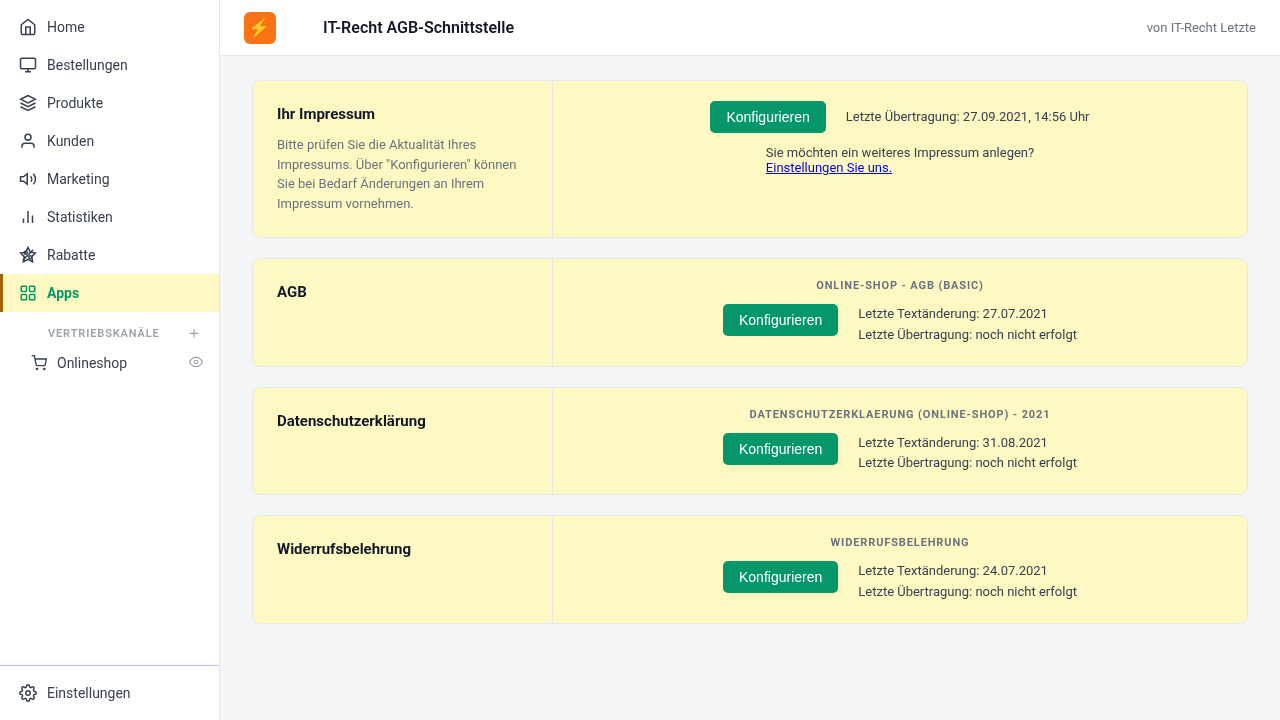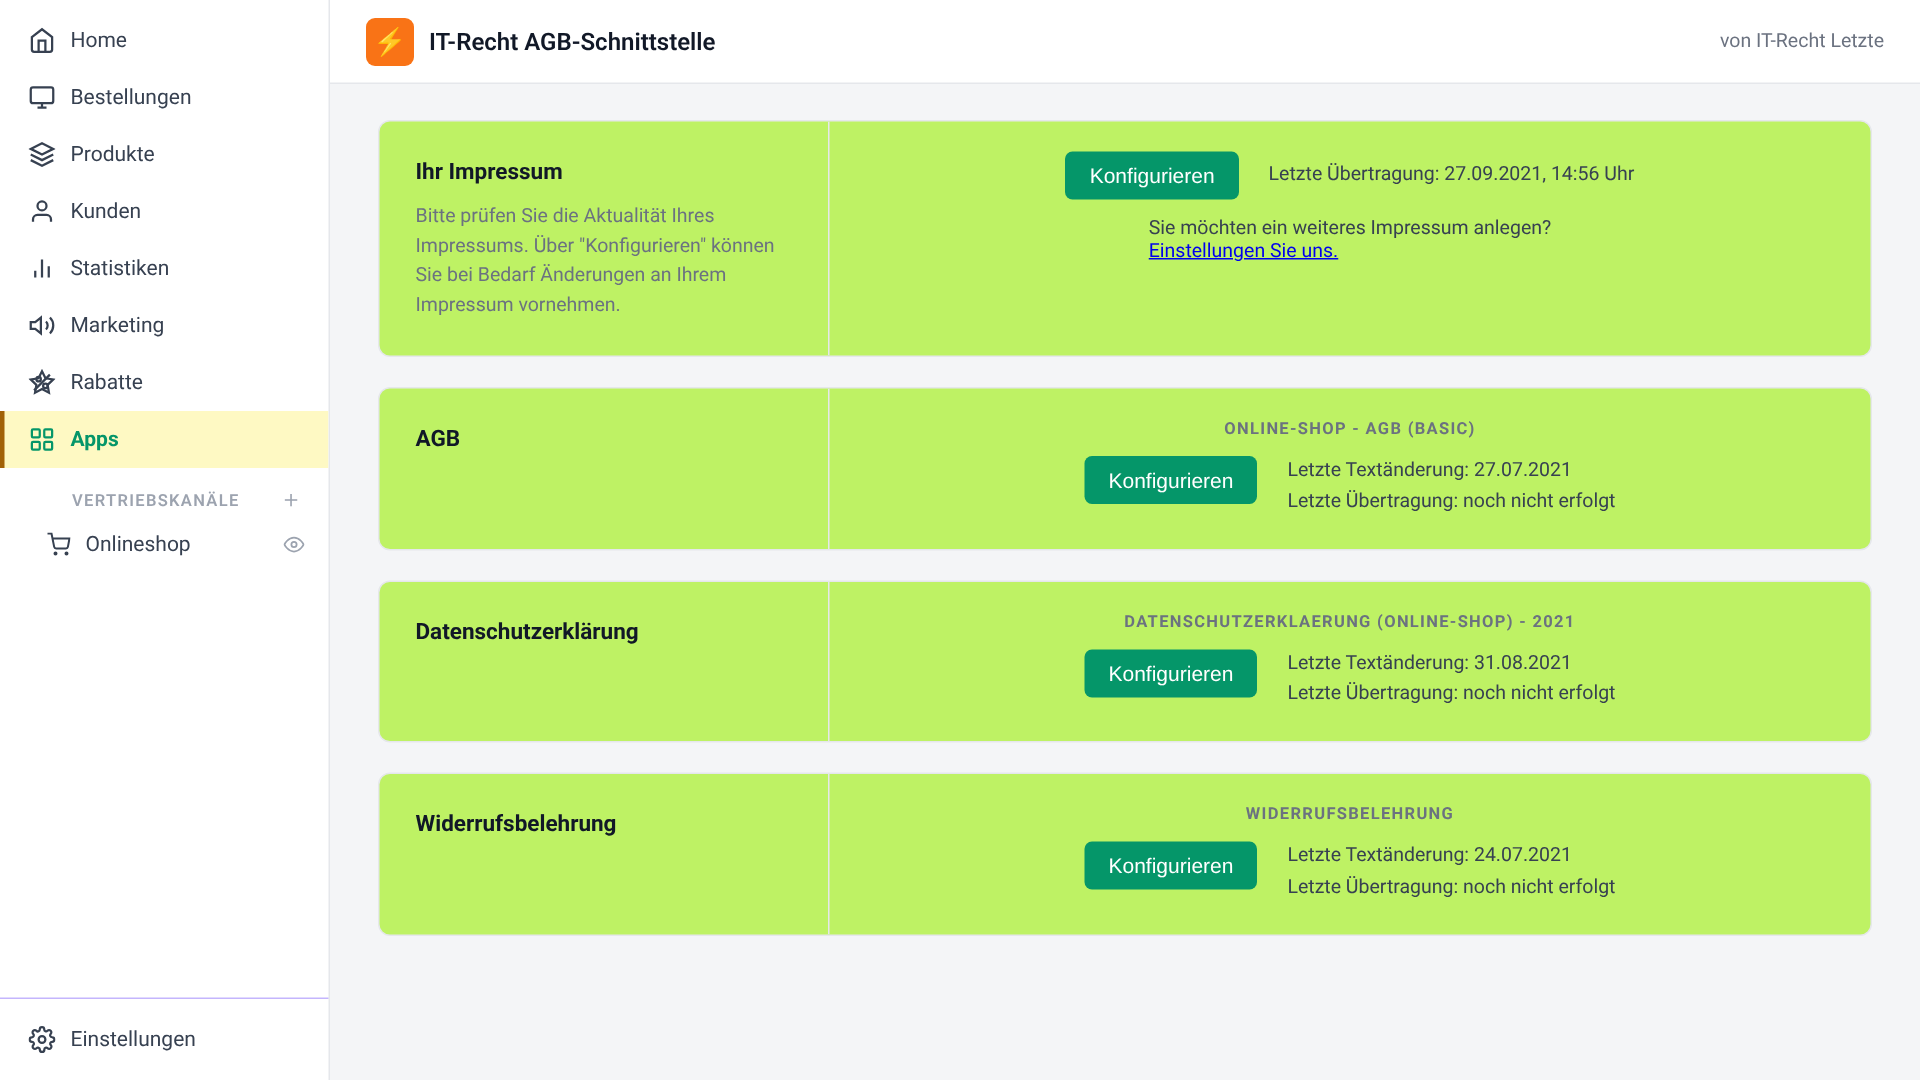--- a/index.html
+++ b/index.html
@@ -56,21 +56,20 @@
     .sidebar-section-header .add-btn {
       width: 18px; height: 18px;
       border: none; background: none;
       cursor: pointer;
       color: #9ca3af;
       font-size: 16px;
       display: flex; align-items: center; justify-content: center;
     }
     .sidebar-sub-item {
       display: flex;
-      align-items: center;
       gap: 10px;
       padding: 9px 16px 9px 28px;
       cursor: pointer;
       color: #374151;
       font-size: 14px;
       border-left: 3px solid transparent;
     }
     .sidebar-footer {
       border-top: 1px solid #c4b5fd;
       padding: 8px 0;
@@ -104,41 +103,42 @@
       border-radius: 6px;
       display: flex; align-items: center; justify-content: center;
       color: white;
       font-size: 18px;
       font-weight: bold;
     }
     .topbar-title {
       font-size: 16px;
       font-weight: 600;
       color: #111827;
+      margin-left: 37px;
     }
     .topbar-right {
       font-size: 13px;
       color: #6b7280;
     }
 
     
     .content {
       flex: 1;
       overflow-y: auto;
       padding: 24px 32px;
       display: flex;
       flex-direction: column;
       gap: 20px;
     }
 
     
     .card-row {
       display: flex;
       gap: 0;
-      background: #bef264;
+      background: #fef9c3;
       border: 1px solid #e5e7eb;
       border-radius: 8px;
       overflow: hidden;
     }
     .card-left {
       width: 300px;
       padding: 24px;
       border-right: 1px solid #e5e7eb;
       flex-shrink: 0;
     }
@@ -252,37 +252,37 @@
             <path d="M20 21v-2a4 4 0 00-4-4H8a4 4 0 00-4 4v2"></path>
             <circle cx="12" cy="7" r="4"></circle>
           </svg>
       </span>
       <span>Kunden</span>
     </div>
 
     <div class="sidebar-item">
       <span class="icon">
         <svg width="18" height="18" viewBox="0 0 24 24" fill="none" stroke="currentColor" stroke-width="2">
+            <polygon points="11 5 6 9 2 9 2 15 6 15 11 19 11 5"></polygon>
+            <path d="M19.07 4.93a10 10 0 010 14.14"></path>
+            <path d="M15.54 8.46a5 5 0 010 7.07"></path>
+          </svg>
+      </span>
+      <span>Marketing</span>
+    </div>
+
+    <div class="sidebar-item">
+      <span class="icon">
+        <svg width="18" height="18" viewBox="0 0 24 24" fill="none" stroke="currentColor" stroke-width="2">
             <line x1="18" y1="20" x2="18" y2="10"></line>
             <line x1="12" y1="20" x2="12" y2="4"></line>
             <line x1="6" y1="20" x2="6" y2="14"></line>
           </svg>
       </span>
       <span>Statistiken</span>
-    </div>
-
-    <div class="sidebar-item">
-      <span class="icon">
-        <svg width="18" height="18" viewBox="0 0 24 24" fill="none" stroke="currentColor" stroke-width="2">
-            <polygon points="11 5 6 9 2 9 2 15 6 15 11 19 11 5"></polygon>
-            <path d="M19.07 4.93a10 10 0 010 14.14"></path>
-            <path d="M15.54 8.46a5 5 0 010 7.07"></path>
-          </svg>
-      </span>
-      <span>Marketing</span>
     </div>
 
     <div class="sidebar-item">
       <span class="icon">
         <svg width="18" height="18" viewBox="0 0 24 24" fill="none" stroke="currentColor" stroke-width="2">
             <circle cx="9" cy="9" r="2"></circle>
             <circle cx="15" cy="15" r="2"></circle>
             <line x1="5" y1="19" x2="19" y2="5"></line>
             <path d="M12 2l3.09 6.26L22 9.27l-5 4.87 1.18 6.88L12 17.77l-6.18 3.25L7 14.14 2 9.27l6.91-1.01L12 2z"></path>
           </svg>

